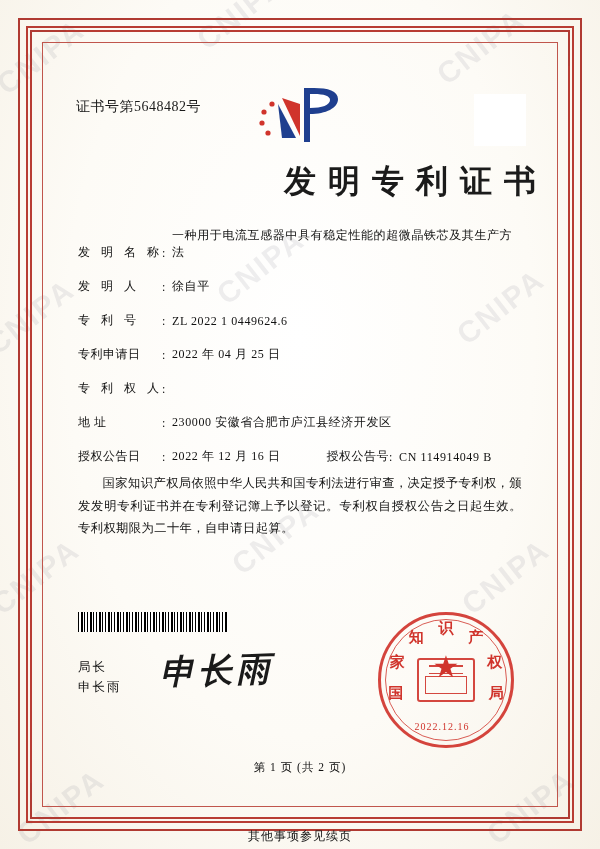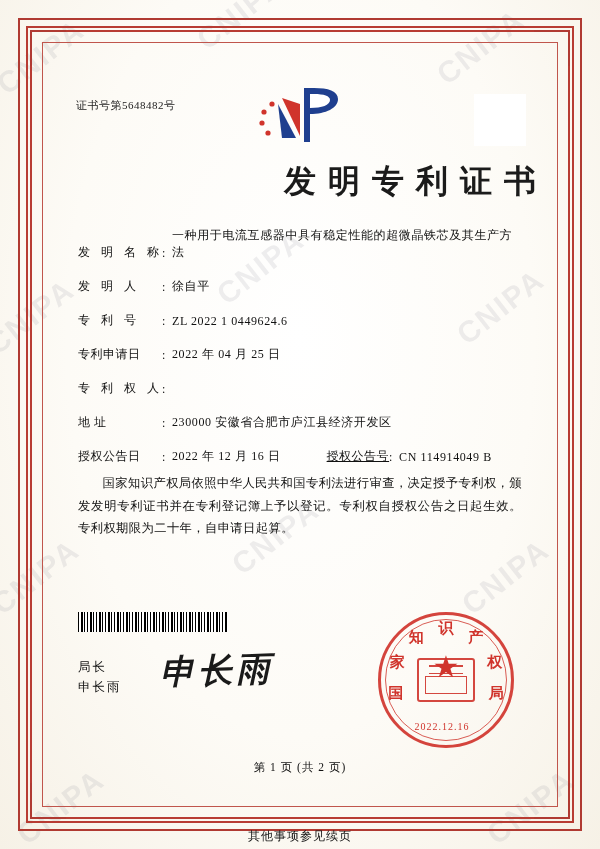--- a/index.html
+++ b/index.html
@@ -65,21 +65,21 @@
 
   .content {
     position: absolute;
     left: 52px; top: 52px; right: 52px; bottom: 52px;
   }
 
   .cert-no {
     position: absolute;
     left: 24px;
     top: 46px;
-    font-size: 11px;
+    font-size: 14px;
     color: #1a1a1a;
     letter-spacing: 0.5px;
   }
 
   
   .qr {
     position: absolute;
     right: 22px;
     top: 42px;
     width: 52px;
@@ -147,21 +147,20 @@
   }
   .value {
     flex: 1 1 auto;
     letter-spacing: 0.6px;
   }
   .row.split .value { flex: 0 0 auto; }
   .row .second-label {
     margin-left: 46px;
     letter-spacing: 0.5px;
     white-space: nowrap;
-    text-decoration: underline;
   }
 
   .para {
     font-size: 12.3px;
     line-height: 1.85;
     color: #111;
     text-align: justify;
     text-indent: 2em;
     margin: 0 0 3px 0;
     letter-spacing: 0.4px;

